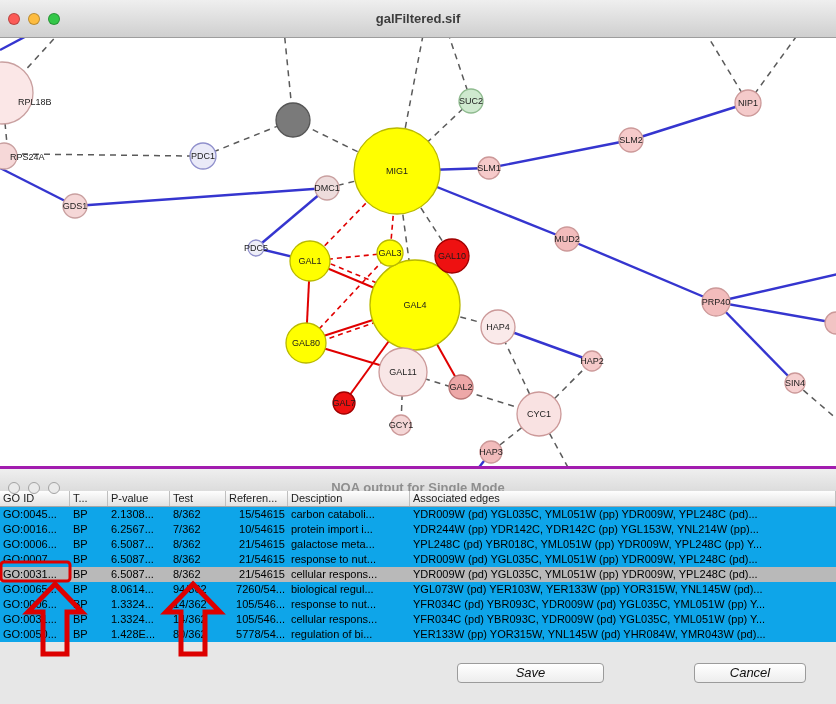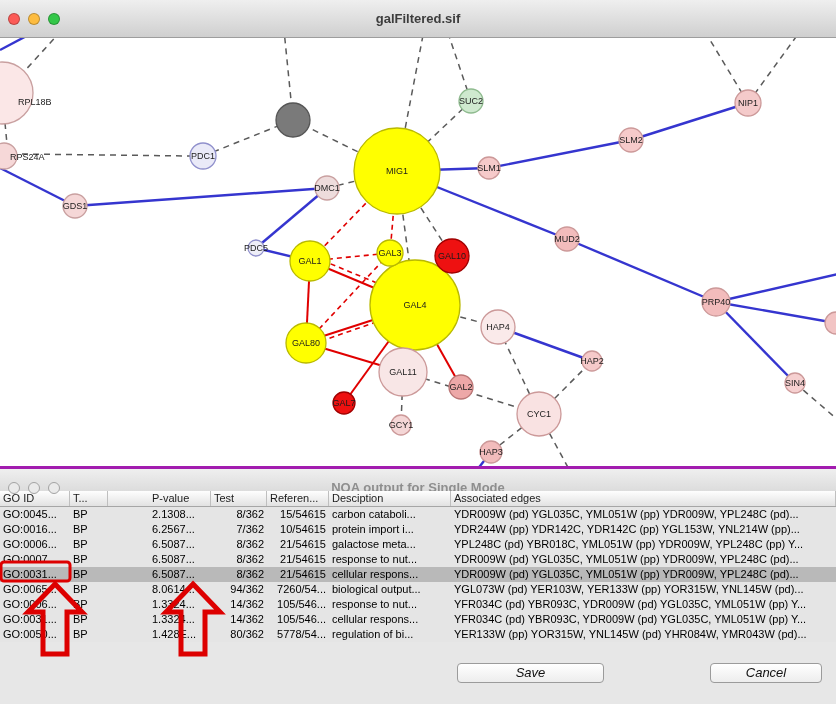--- a/index.html
+++ b/index.html
@@ -33,40 +33,40 @@
 
   
   .win2{
     position:absolute;top:466px;left:0;width:836px;height:238px;
     background:#e7e7e7;border-top:3px solid #a21caf;box-sizing:border-box;
   }
   .noa-table{position:absolute;top:22px;left:0;width:836px;background:#fff;}
   .thead{display:flex;height:16px;background:linear-gradient(#fefefe,#e2e2e2);
     border-bottom:1px solid #a6a6a6;box-sizing:border-box;}
   .tbody{width:836px;}
-  .trow{display:flex;height:15px;background:#e5e5e5;}
+  .trow{display:flex;height:15px;background:#0ea5e9;}
   .trow.selected{background:#b9b9b9;}
   .tcell{
     font-size:11px;line-height:14px;padding:0 3px;box-sizing:border-box;
     white-space:nowrap;overflow:hidden;color:#000;
   }
   .th{border-right:1px solid #bfbfbf;font-size:11px;line-height:15px;color:#1c1c1c;}
-  .c0{width:70px;}.c1{width:38px;}.c2{width:62px;margin-left:41px;}.c3{width:56px;}
+  .c0{width:70px;}.c1{width:38px;}.c2{width:62px;}.c3{width:56px;}
   .c4{width:62px;}.c5{width:122px;}.c6{flex:1;min-width:0;}
-  .trow .c3{text-align:right;}
+  .trow .c3{text-align:left;}
   .trow .c4{text-align:right;}
 
   .btn{
     position:absolute;height:20px;border:1px solid #9b9b9b;border-radius:4px;
     background:linear-gradient(#ffffff,#ededed);
     font-family:"Liberation Sans",sans-serif;font-size:13px;color:#111;
     text-align:center;padding:0;line-height:18px;font-style:italic;
   }
   .btn.save{left:457px;top:194px;width:147px;}
-  .btn.cancel{left:694px;top:194px;width:112px;margin-left:16px;}
+  .btn.cancel{left:694px;top:194px;width:112px;}
 
   
   svg.overlay{
     position:absolute;left:0;top:0;width:836px;height:704px;
     pointer-events:none;z-index:40;
   }
 </style>
 </head>
 <body>
 
@@ -253,21 +253,21 @@
           <div class="tcell c4">21/54615</div>
           <div class="tcell c5">cellular respons...</div>
           <div class="tcell c6">YDR009W (pd) YGL035C, YML051W (pp) YDR009W, YPL248C (pd)...</div>
         </div>
         <div class="trow">
           <div class="tcell c0">GO:0065...</div>
           <div class="tcell c1">BP</div>
           <div class="tcell c2">8.0614...</div>
           <div class="tcell c3">94/362</div>
           <div class="tcell c4">7260/54...</div>
-          <div class="tcell c5">biological output...</div>
+          <div class="tcell c5">biological regul...</div>
           <div class="tcell c6">YGL073W (pd) YER103W, YER133W (pp) YOR315W, YNL145W (pd)...</div>
         </div>
         <div class="trow">
           <div class="tcell c0">GO:0006...</div>
           <div class="tcell c1">BP</div>
           <div class="tcell c2">1.3324...</div>
           <div class="tcell c3">14/362</div>
           <div class="tcell c4">105/546...</div>
           <div class="tcell c5">response to nut...</div>
           <div class="tcell c6">YFR034C (pd) YBR093C, YDR009W (pd) YGL035C, YML051W (pp) Y...</div>

